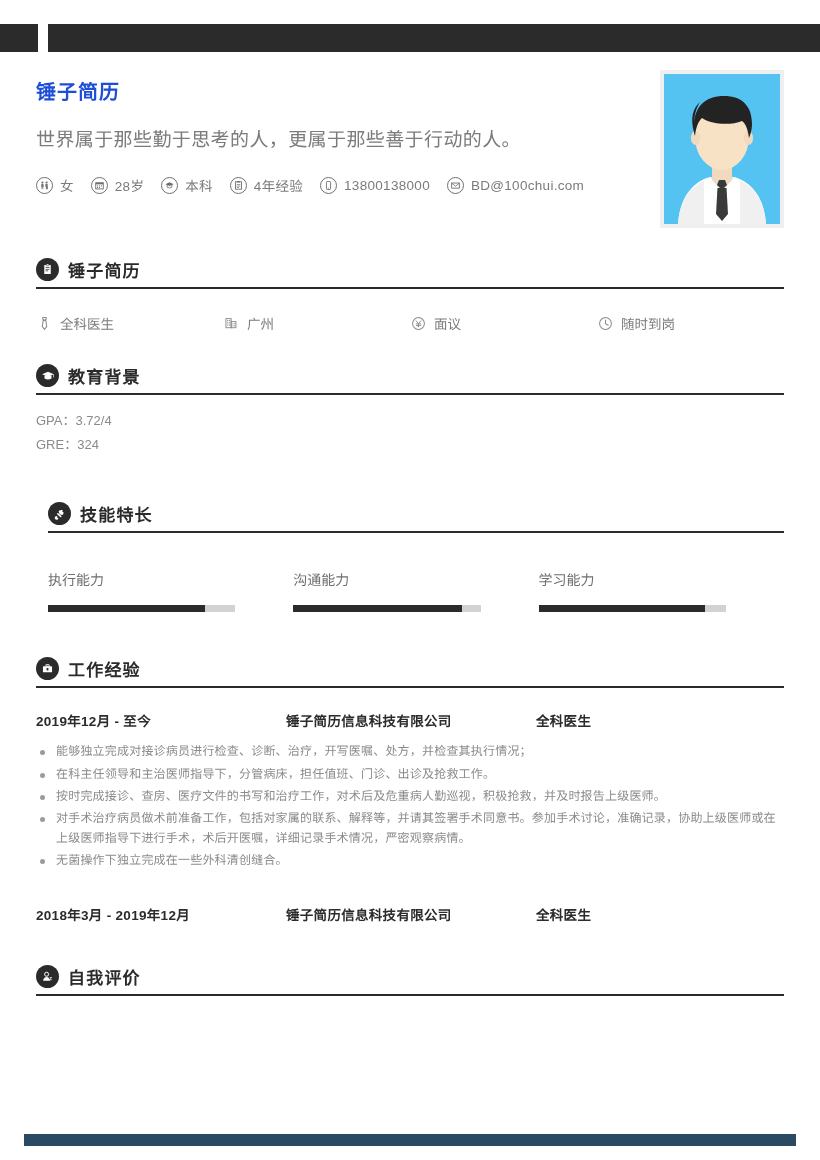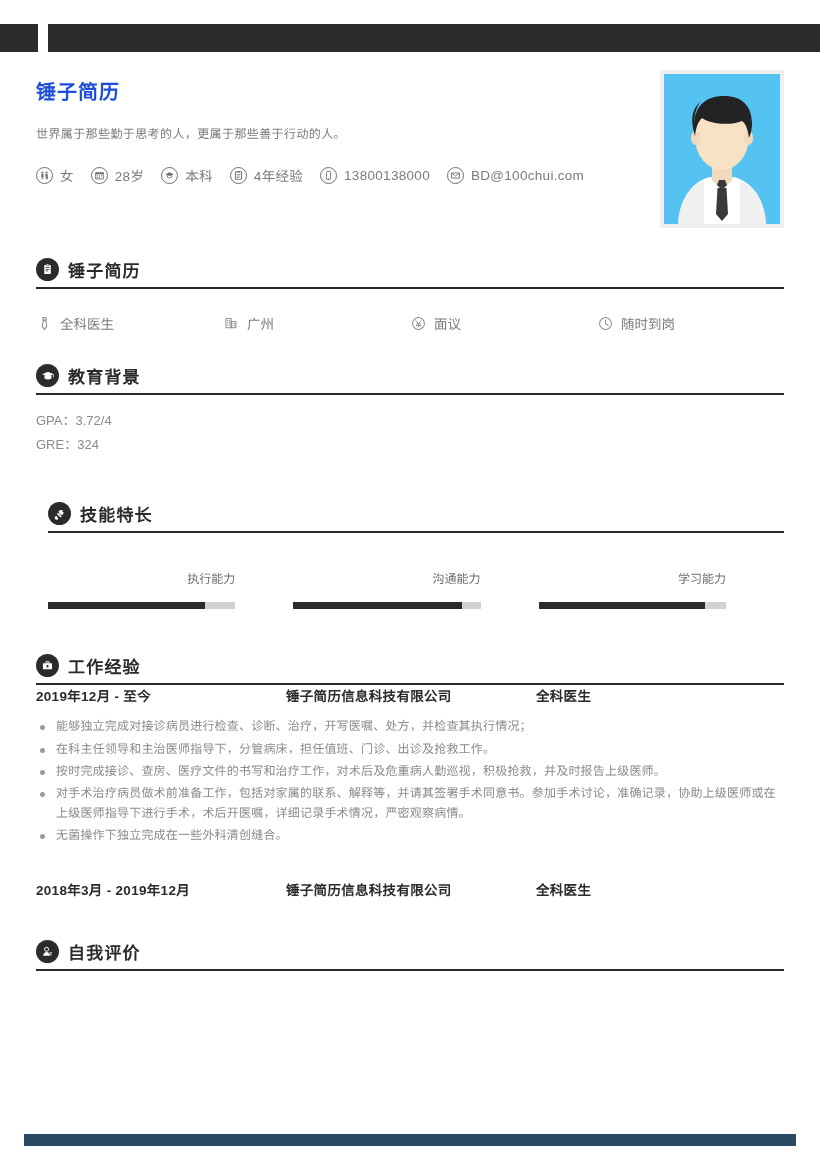--- a/index.html
+++ b/index.html
@@ -72,21 +72,21 @@
     font-size: 20px;
     font-weight: bold;
     color: #1d4ed8;
     letter-spacing: 1px;
     margin: 0;
     padding-top: 30px;
     line-height: 1;
   }
   .motto {
     margin-top: 22px;
-    font-size: 12px;
+    font-size: 19px;
     color: #7b7b7b;
     letter-spacing: 0.4px;
   }
   .meta-row {
     margin-top: 24px;
     display: flex;
     align-items: center;
     flex-wrap: nowrap;
   }
   .meta-item {
@@ -211,37 +211,36 @@
   .skills-row {
     display: flex;
     margin-top: 36px;
   }
   .skill {
     width: 33.33%;
     padding-right: 58px;
     box-sizing: border-box;
   }
   .skill-name {
-    font-size: 12px;
+    font-size: 14px;
     color: #6f6f6f;
     margin-bottom: 16px;
-    text-align: right;
   }
   .skill-track {
     height: 7px;
     background: #d2d2d2;
     width: 100%;
   }
   .skill-fill {
     height: 7px;
     background: #2b2b2b;
   }
 
   
-  .job { }
+  .job { margin-top: 22px; }
   .job + .job { margin-top: 33px; }
   .job-head {
     display: flex;
     align-items: baseline;
   }
   .job-date { width: 250px; }
   .job-company { width: 250px; }
   .job-role { flex: 1; }
   .job-strong {
     font-size: 13.5px;

